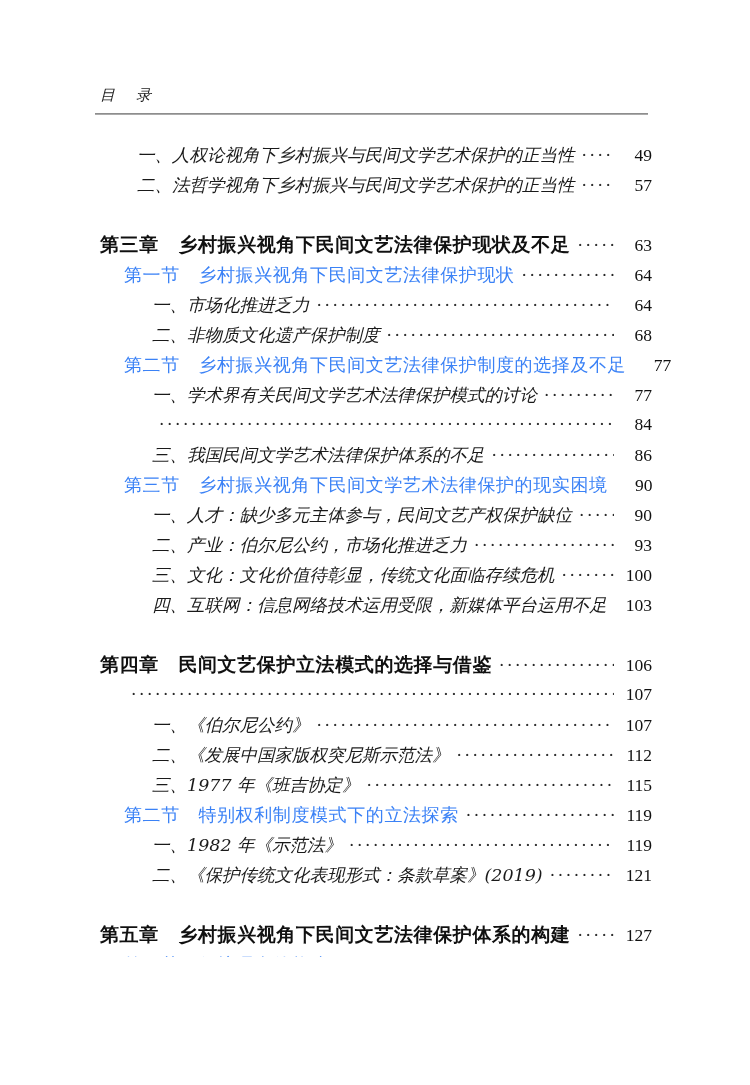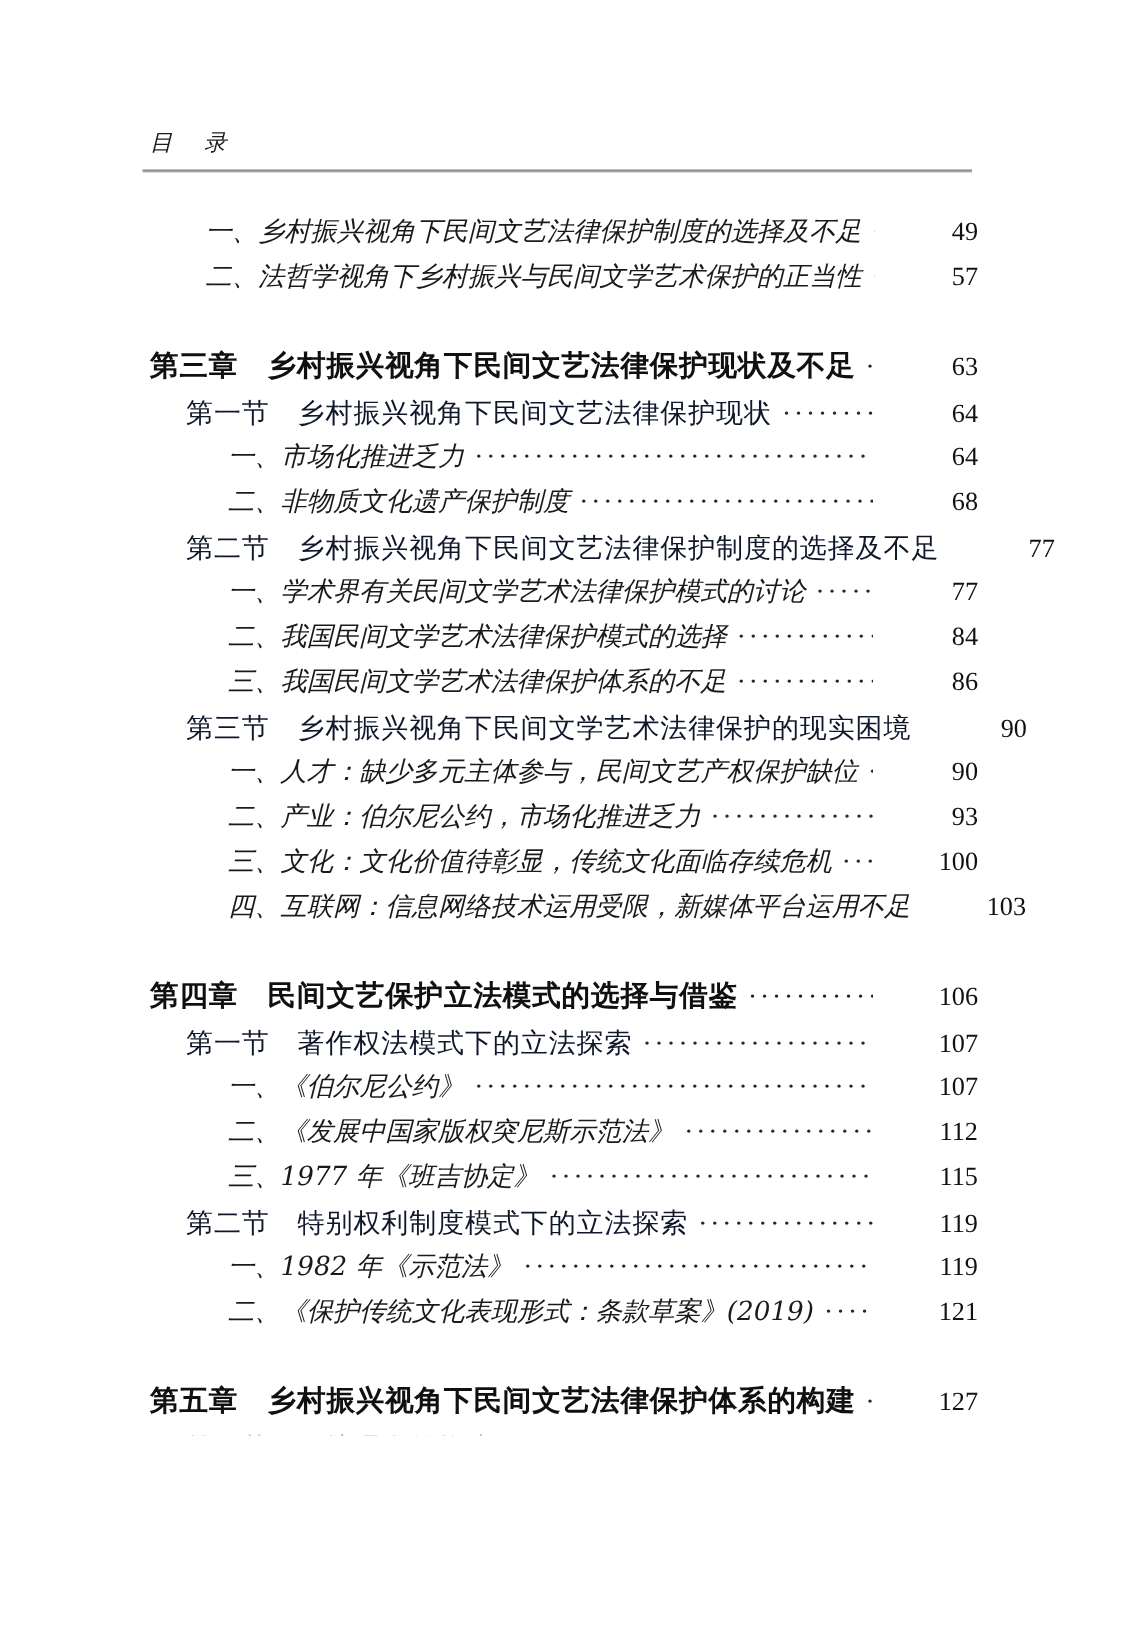--- a/index.html
+++ b/index.html
@@ -56,21 +56,21 @@
     font-size: 19px;
     letter-spacing: 0.6px;
     color: #101010;
     text-align: center;
   }
   .row.section .title {
     font-family: "Liberation Sans", sans-serif;
     font-weight: 400;
     font-size: 18px;
     letter-spacing: 0.6px;
-    color: #0f172a;
+    color: #3b82f6;
   }
   .row.item .title {
     font-family: "DejaVu Serif", serif;
     font-style: italic;
     font-size: 17.5px;
     color: #1a1a1a;
   }
   .leader {
     flex: 1 1 auto;
     overflow: hidden;
@@ -82,42 +82,41 @@
     content: "······················································································";
     font: 17px "DejaVu Serif", serif;
     letter-spacing: 2.6px;
   }
   .pageno {
     flex: 0 0 auto;
     font: 17.5px "Liberation Serif", serif;
     min-width: 29px;
     text-align: right;
     color: #111111;
-    margin-left: 32px;
   }
   .folio {
     position: absolute;
     top: 999px;
     left: 101px;
     font: 17.5px "Liberation Serif", serif;
     color: #141414;
   }
 </style>
 </head>
 <body>
 
 <div class="page">
 
   <div class="running-head">目　录</div>
   <div class="header-rule"></div>
 
   <div class="toc">
 
     <div class="row item tight">
-      <span class="title">一、乡村振兴视角下民间文艺法律保护制度的选择及不足</span>
+      <span class="title">一、人权论视角下乡村振兴与民间文学艺术保护的正当性</span>
       <span class="leader"></span>
       <span class="pageno">49</span>
     </div>
     <div class="row item tight">
       <span class="title">二、法哲学视角下乡村振兴与民间文学艺术保护的正当性</span>
       <span class="leader"></span>
       <span class="pageno">57</span>
     </div>
 
     <div class="row chapter gap">
@@ -144,21 +143,20 @@
       <span class="title">第二节　乡村振兴视角下民间文艺法律保护制度的选择及不足</span>
       <span class="leader"></span>
       <span class="pageno">77</span>
     </div>
     <div class="row item">
       <span class="title">一、学术界有关民间文学艺术法律保护模式的讨论</span>
       <span class="leader"></span>
       <span class="pageno">77</span>
     </div>
     <div class="row item">
-      <span class="title">二、我国民间文学艺术法律保护模式的选择</span>
       <span class="leader"></span>
       <span class="pageno">84</span>
     </div>
     <div class="row item">
       <span class="title">三、我国民间文学艺术法律保护体系的不足</span>
       <span class="leader"></span>
       <span class="pageno">86</span>
     </div>
     <div class="row section">
       <span class="title">第三节　乡村振兴视角下民间文学艺术法律保护的现实困境</span>
@@ -185,21 +183,20 @@
       <span class="leader"></span>
       <span class="pageno">103</span>
     </div>
 
     <div class="row chapter gap">
       <span class="title">第四章　民间文艺保护立法模式的选择与借鉴</span>
       <span class="leader"></span>
       <span class="pageno">106</span>
     </div>
     <div class="row section">
-      <span class="title">第一节　著作权法模式下的立法探索</span>
       <span class="leader"></span>
       <span class="pageno">107</span>
     </div>
     <div class="row item">
       <span class="title">一、《伯尔尼公约》</span>
       <span class="leader"></span>
       <span class="pageno">107</span>
     </div>
     <div class="row item">
       <span class="title">二、《发展中国家版权突尼斯示范法》</span>

